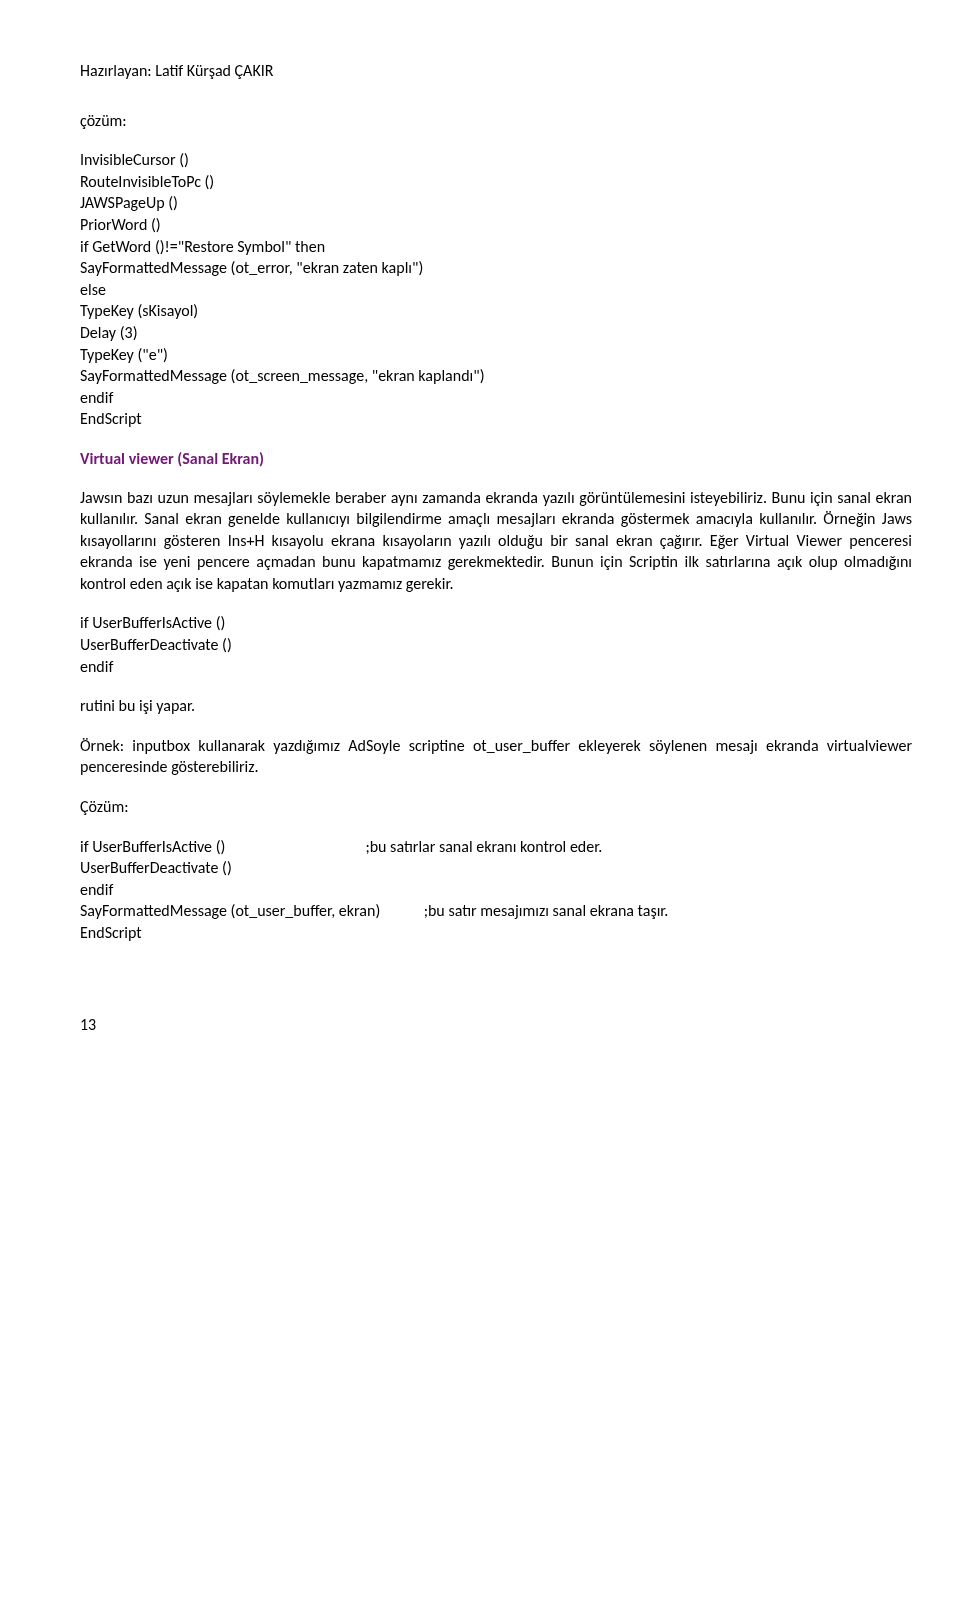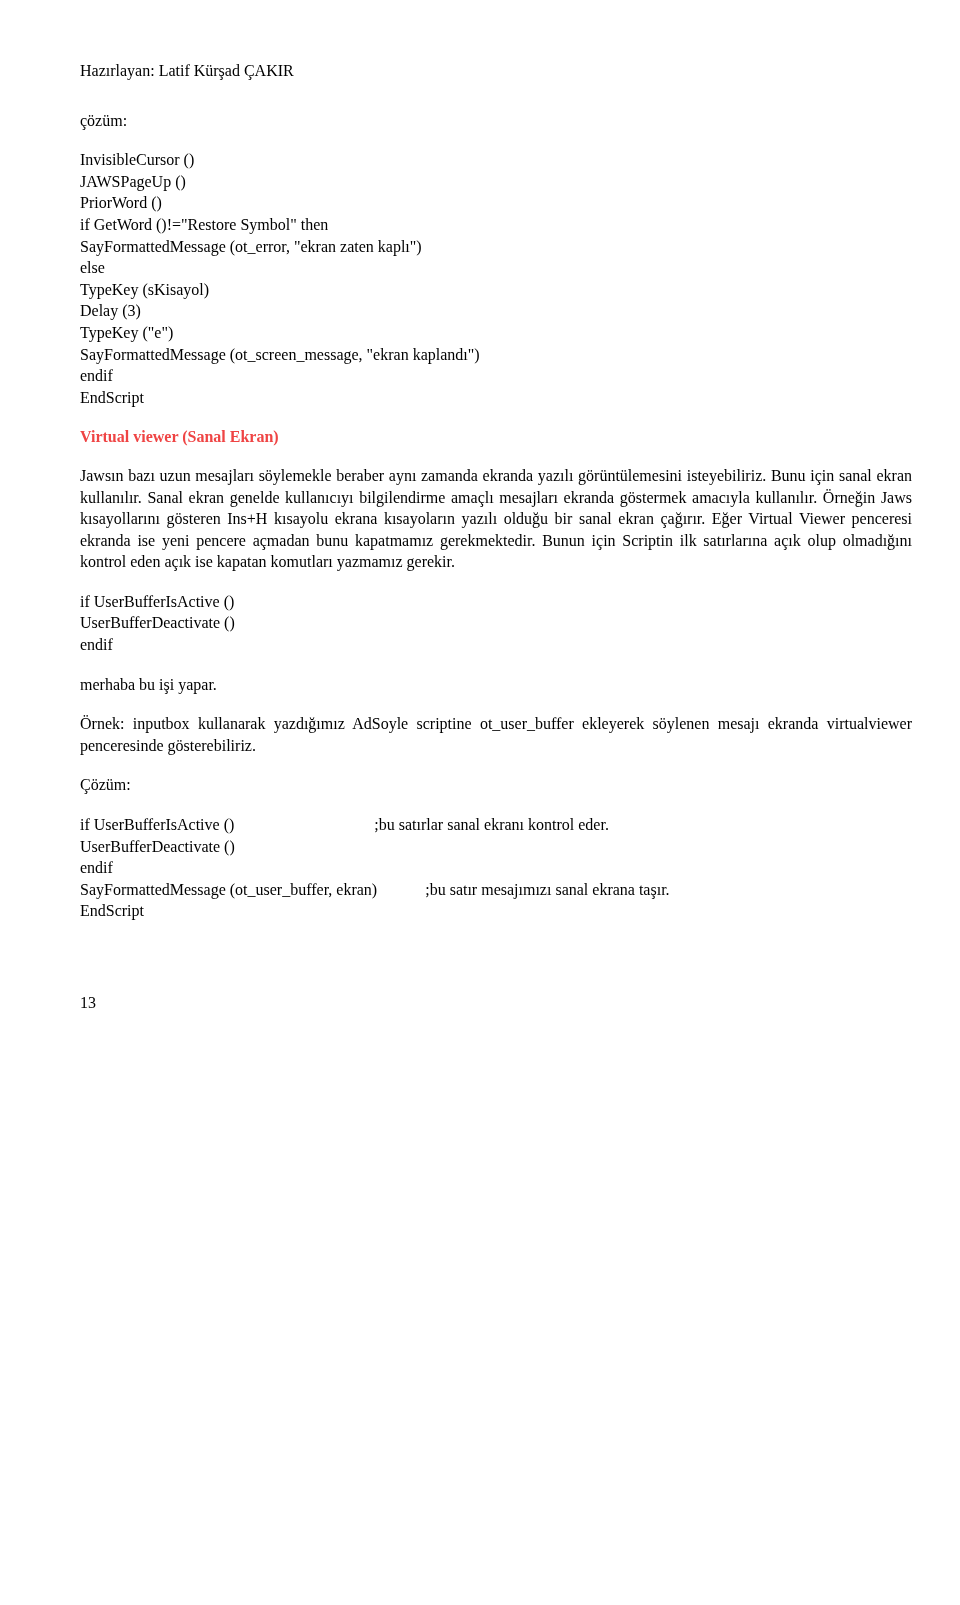--- a/index.html
+++ b/index.html
@@ -8,36 +8,35 @@
     font-family: Calibri, "Segoe UI", Arial, sans-serif;
     background: #fff;
     width: 960px;
   }
   .page {
     padding: 60px 48px 80px 80px;
     box-sizing: border-box;
     color: #000;
     font-size: 16px;
     line-height: 1.35;
-    font-family: Liberation Serif, serif;
   }
   .header {
     margin-bottom: 28px;
   }
   .para {
     margin: 0 0 18px 0;
   }
   .block {
     margin: 0 0 18px 0;
   }
   .code-line {
     display: block;
   }
   .section-heading {
-    color: #ef4444;
+    color: #701a75;
     font-weight: bold;
     margin: 0 0 2px 0;
   }
   .justify {
     text-align: justify;
     margin-top: 17px;
   }
   .tab {
     display: inline-block;
     width: 140px;
@@ -53,20 +52,21 @@
 
 <div class="page">
 
   <div class="header">Hazırlayan: Latif Kürşad ÇAKIR</div>
 
   <p class="para">çözüm:</p>
 
 
   <div class="block">
     <span class="code-line">InvisibleCursor ()</span>
+    <span class="code-line">RouteInvisibleToPc ()</span>
     <span class="code-line">JAWSPageUp ()</span>
     <span class="code-line">PriorWord ()</span>
     <span class="code-line">if GetWord ()!="Restore Symbol" then</span>
     <span class="code-line">SayFormattedMessage (ot_error, "ekran zaten kaplı")</span>
     <span class="code-line">else</span>
     <span class="code-line"> TypeKey (sKisayol)</span>
     <span class="code-line">Delay (3)</span>
     <span class="code-line">TypeKey ("e")</span>
     <span class="code-line">SayFormattedMessage (ot_screen_message, "ekran kaplandı")</span>
     <span class="code-line">endif</span>
@@ -77,21 +77,21 @@
     <div class="section-heading">Virtual viewer (Sanal Ekran)</div>
     <div class="justify">Jawsın bazı uzun mesajları söylemekle beraber aynı zamanda ekranda yazılı görüntülemesini isteyebiliriz. Bunu için sanal ekran kullanılır. Sanal ekran genelde kullanıcıyı bilgilendirme amaçlı mesajları ekranda göstermek amacıyla kullanılır. Örneğin Jaws kısayollarını gösteren Ins+H kısayolu ekrana kısayoların yazılı olduğu bir sanal ekran çağırır. Eğer Virtual Viewer penceresi ekranda ise yeni pencere açmadan bunu kapatmamız gerekmektedir. Bunun için Scriptin ilk satırlarına açık olup olmadığını kontrol eden açık ise kapatan komutları yazmamız gerekir.</div>
   </div>
 
   <div class="block">
     <span class="code-line">if UserBufferIsActive ()</span>
     <span class="code-line">UserBufferDeactivate ()</span>
     <span class="code-line">endif</span>
   </div>
 
-  <p class="para">merhaba bu işi yapar.</p>
+  <p class="para">rutini bu işi yapar.</p>
 
   <p class="para justify">Örnek: inputbox kullanarak yazdığımız AdSoyle scriptine ot_user_buffer ekleyerek söylenen mesajı ekranda virtualviewer penceresinde gösterebiliriz.</p>
 
   <p class="para">Çözüm:</p>
 
   <div class="block">
     <span class="code-line">
       <span>if UserBufferIsActive ()</span><span class="tab"></span><span>;bu satırlar sanal ekranı kontrol eder.</span>
     </span>
     <span class="code-line">UserBufferDeactivate ()</span>

